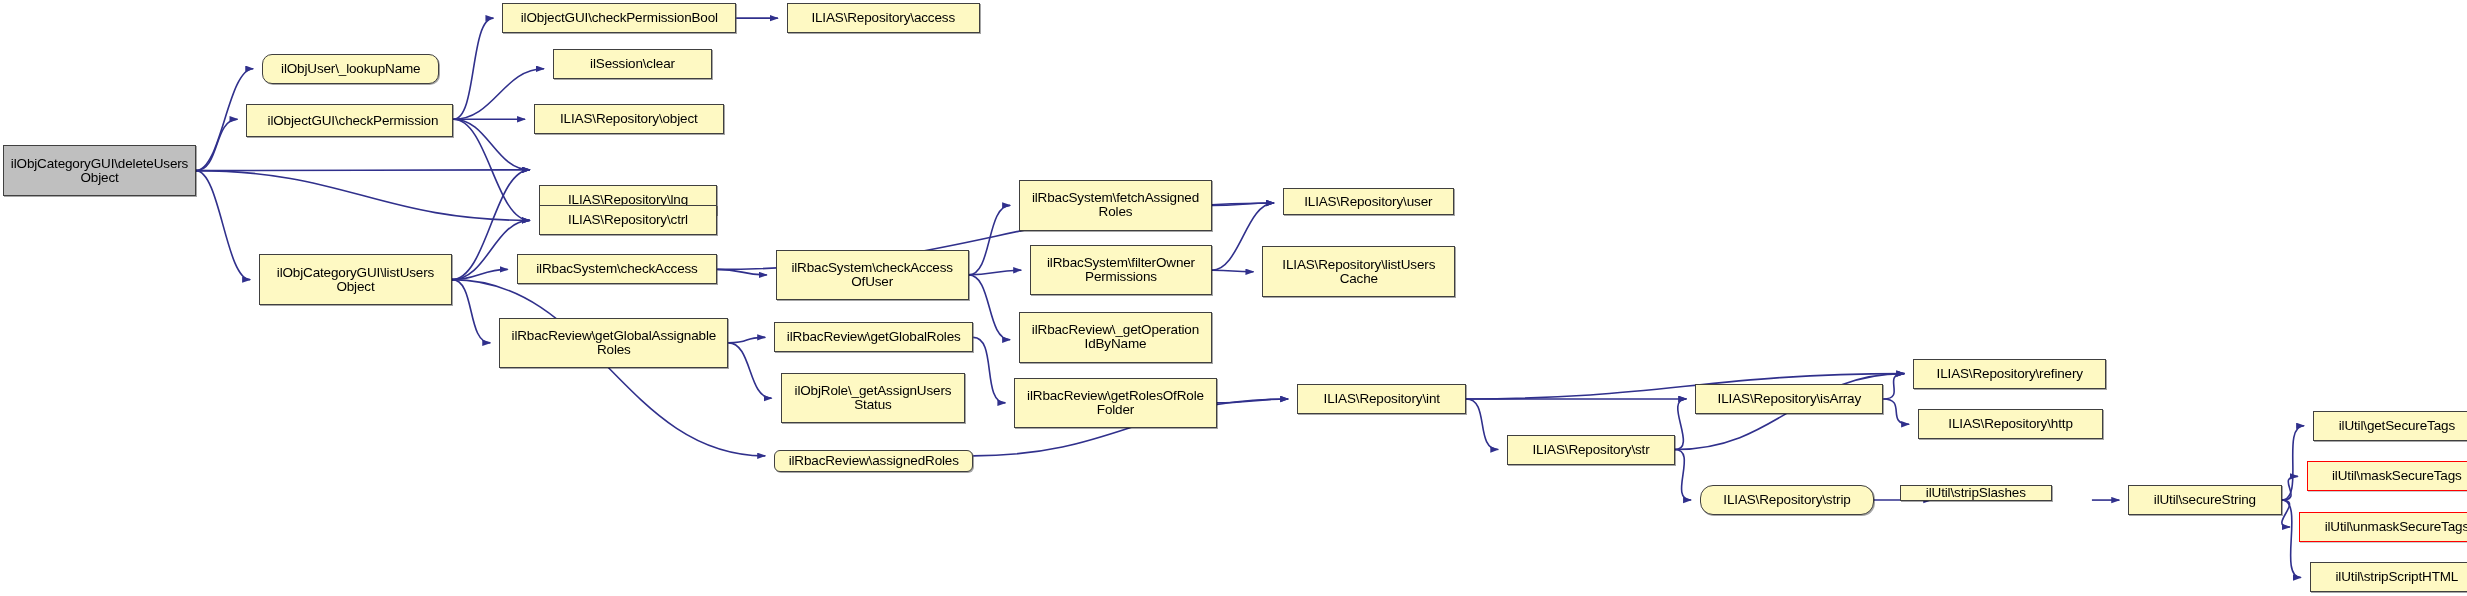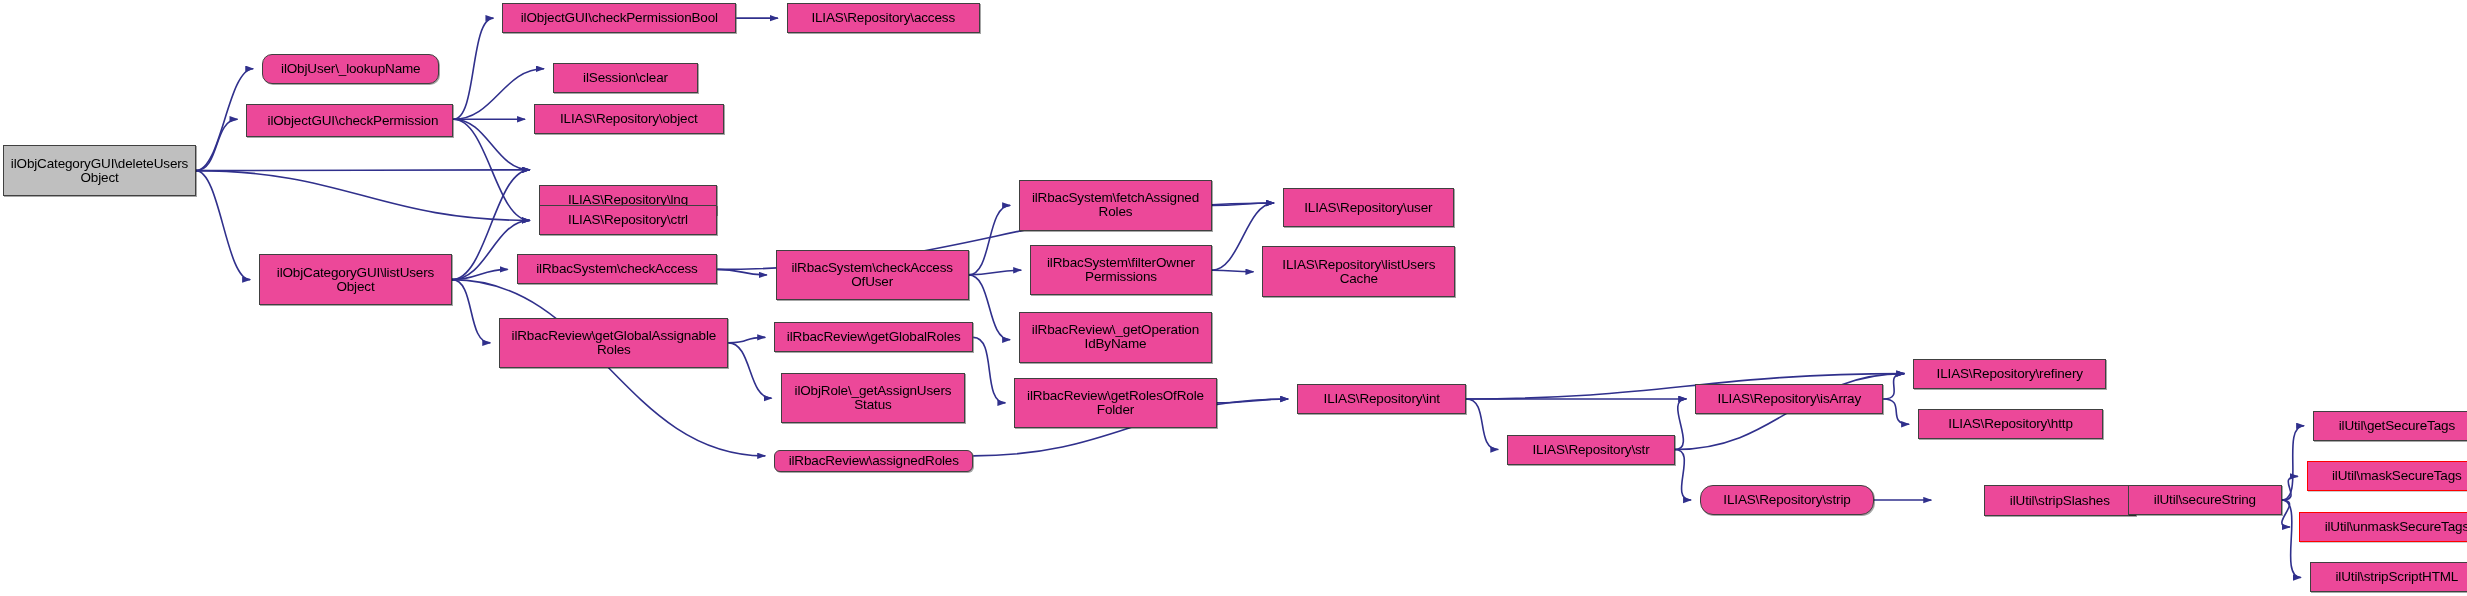--- a/index.html
+++ b/index.html
@@ -9,21 +9,21 @@
     height:596px;
     background:#ffffff;
     font-family:"Liberation Sans","DejaVu Sans",sans-serif;
     overflow:hidden;
   }
   #edges{position:absolute;left:0;top:0;width:2467px;height:596px;}
   .node{
     position:absolute;
     box-sizing:border-box;
     border:1px solid #404040;
-    background:#ec4899;
+    background:#fef9c3;
     color:#000000;
     display:flex;
     align-items:center;
     justify-content:center;
     text-align:center;
     font-size:13.5px;
     line-height:14px;
     letter-spacing:-0.15px;
     white-space:pre-line;
     padding:0 2px;
@@ -97,51 +97,51 @@
       </g>
   </svg>
   <div id="node-layer">
       <div class="node root" style="left: 3.16px; top: 145.36px; width: 192.76px; height: 50.56px;"><span class="lbl">ilObjCategoryGUI\deleteUsers
 Object</span></div>
       <div class="node" style="left: 262.28px; top: 53.72px; width: 176.96px; height: 30.02px; border-radius: 10px;"><span class="lbl">ilObjUser\_lookupName</span></div>
       <div class="node" style="left: 246.48px; top: 104.28px; width: 206.98px; height: 33px; padding-left: 8px;"><span class="lbl">ilObjectGUI\checkPermission</span></div>
       <div class="node" style="left: 259.12px; top: 254.38px; width: 192.76px; height: 50.56px;"><span class="lbl">ilObjCategoryGUI\listUsers
 Object</span></div>
       <div class="node" style="left: 502.44px; top: 3.16px; width: 233.84px; height: 30.02px;"><span class="lbl">ilObjectGUI\checkPermissionBool</span></div>
-      <div class="node" style="left: 553px; top: 63px; width: 145px; height: 30.02px;"><span class="lbl">ilSession\clear</span></div>
+      <div class="node" style="left: 553px; top: 49px; width: 159px; height: 30.02px;"><span class="lbl">ilSession\clear</span></div>
       <div class="node" style="left: 534.04px; top: 104.28px; width: 189.6px; height: 30.02px;"><span class="lbl">ILIAS\Repository\object</span></div>
       <div class="node" style="left: 538.78px; top: 154.84px; width: 178.54px; height: 30.02px; margin-top: 30px;"><span class="lbl">ILIAS\Repository\lng</span></div>
       <div class="node" style="left: 538.78px; top: 205.4px; width: 178.54px; height: 30.02px;"><span class="lbl">ILIAS\Repository\ctrl</span></div>
       <div class="node" style="left: 786.84px; top: 3.16px; width: 192.76px; height: 30.02px;"><span class="lbl">ILIAS\Repository\access</span></div>
       <div class="node" style="left: 516.66px; top: 254.38px; width: 200.66px; height: 30.02px;"><span class="lbl">ilRbacSystem\checkAccess</span></div>
       <div class="node" style="left: 775.78px; top: 249.64px; width: 192.76px; height: 50.56px;"><span class="lbl">ilRbacSystem\checkAccess
 OfUser</span></div>
       <div class="node" style="left: 1019.1px; top: 180.12px; width: 192.76px; height: 50.56px;"><span class="lbl">ilRbacSystem\fetchAssigned
 Roles</span></div>
       <div class="node" style="left: 1030.16px; top: 244.9px; width: 181.7px; height: 50.56px;"><span class="lbl">ilRbacSystem\filterOwner
 Permissions</span></div>
-      <div class="node" style="left: 1282.96px; top: 188.02px; width: 170.64px; height: 39px;"><span class="lbl">ILIAS\Repository\user</span></div>
+      <div class="node" style="left: 1282.96px; top: 188.02px; width: 170.64px; height: 27px;"><span class="lbl">ILIAS\Repository\user</span></div>
       <div class="node" style="left: 1262.42px; top: 246.48px; width: 192.76px; height: 50.56px;"><span class="lbl">ILIAS\Repository\listUsers
 Cache</span></div>
       <div class="node" style="left: 499.28px; top: 317.58px; width: 229.1px; height: 50.56px;"><span class="lbl">ilRbacReview\getGlobalAssignable
 Roles</span></div>
       <div class="node" style="left: 774.2px; top: 322.32px; width: 199.08px; height: 30.02px;"><span class="lbl">ilRbacReview\getGlobalRoles</span></div>
       <div class="node" style="left: 780.52px; top: 372.88px; width: 184.86px; height: 50.56px;"><span class="lbl">ilObjRole\_getAssignUsers
 Status</span></div>
       <div class="node" style="left: 1019.1px; top: 312px; width: 192.76px; height: 50.56px;"><span class="lbl">ilRbacReview\_getOperation
 IdByName</span></div>
       <div class="node" style="left: 1014.36px; top: 377.62px; width: 202.24px; height: 50.56px;"><span class="lbl">ilRbacReview\getRolesOfRole
 Folder</span></div>
       <div class="node" style="left: 774.2px; top: 450px; width: 199.08px; height: 22px; border-radius: 6px;"><span class="lbl">ilRbacReview\assignedRoles</span></div>
       <div class="node" style="left: 1297.18px; top: 383.94px; width: 169.06px; height: 30.02px;"><span class="lbl">ILIAS\Repository\int</span></div>
       <div class="node" style="left: 1507.32px; top: 434.5px; width: 167.48px; height: 30.02px;"><span class="lbl">ILIAS\Repository\str</span></div>
       <div class="node" style="left: 1700.08px; top: 485.06px; width: 173.8px; height: 30.02px; border-radius: 13px;"><span class="lbl">ILIAS\Repository\strip</span></div>
       <div class="node" style="left: 1695.34px; top: 383.94px; width: 188.02px; height: 30.02px;"><span class="lbl">ILIAS\Repository\isArray</span></div>
       <div class="node" style="left: 1913.38px; top: 358.66px; width: 192.76px; height: 30.02px;"><span class="lbl">ILIAS\Repository\refinery</span></div>
       <div class="node" style="left: 1918.12px; top: 409.22px; width: 184.86px; height: 30.02px;"><span class="lbl">ILIAS\Repository\http</span></div>
-      <div class="node" style="left: 1984px; top: 485.06px; width: 151.68px; height: 31px;"><span class="lbl">ilUtil\stripSlashes</span></div>
+      <div class="node" style="left: 1900px; top: 485.06px; width: 151.68px; height: 16px;"><span class="lbl">ilUtil\stripSlashes</span></div>
       <div class="node" style="left: 2128.26px; top: 485.06px; width: 153.26px; height: 30.02px;"><span class="lbl">ilUtil\secureString</span></div>
       <div class="node" style="left: 2313.12px; top: 410.8px; width: 167.48px; height: 30.02px;"><span class="lbl">ilUtil\getSecureTags</span></div>
       <div class="node warn" style="left: 2306.8px; top: 461.36px; width: 180.12px; height: 30.02px;"><span class="lbl">ilUtil\maskSecureTags</span></div>
       <div class="node warn" style="left: 2298.9px; top: 511.92px; width: 195.92px; height: 30.02px;"><span class="lbl">ilUtil\unmaskSecureTags</span></div>
       <div class="node" style="left: 2309.96px; top: 562.48px; width: 173.8px; height: 30.02px;"><span class="lbl">ilUtil\stripScriptHTML</span></div>
     </div>
 </div>
 
 </body></html>

